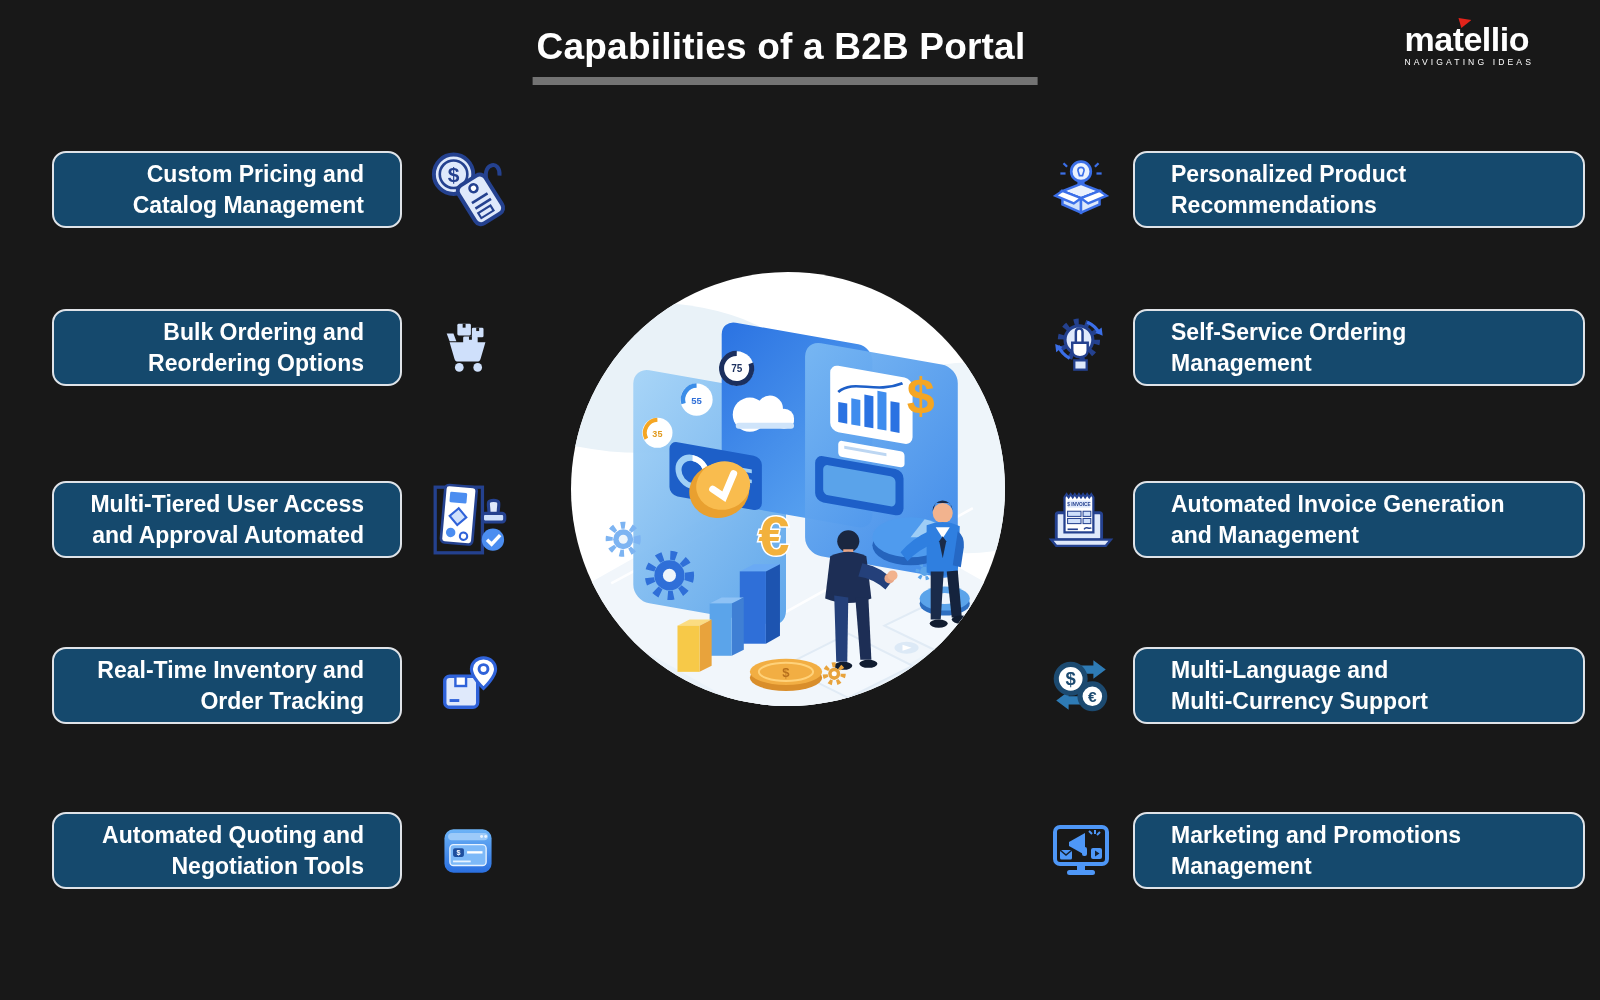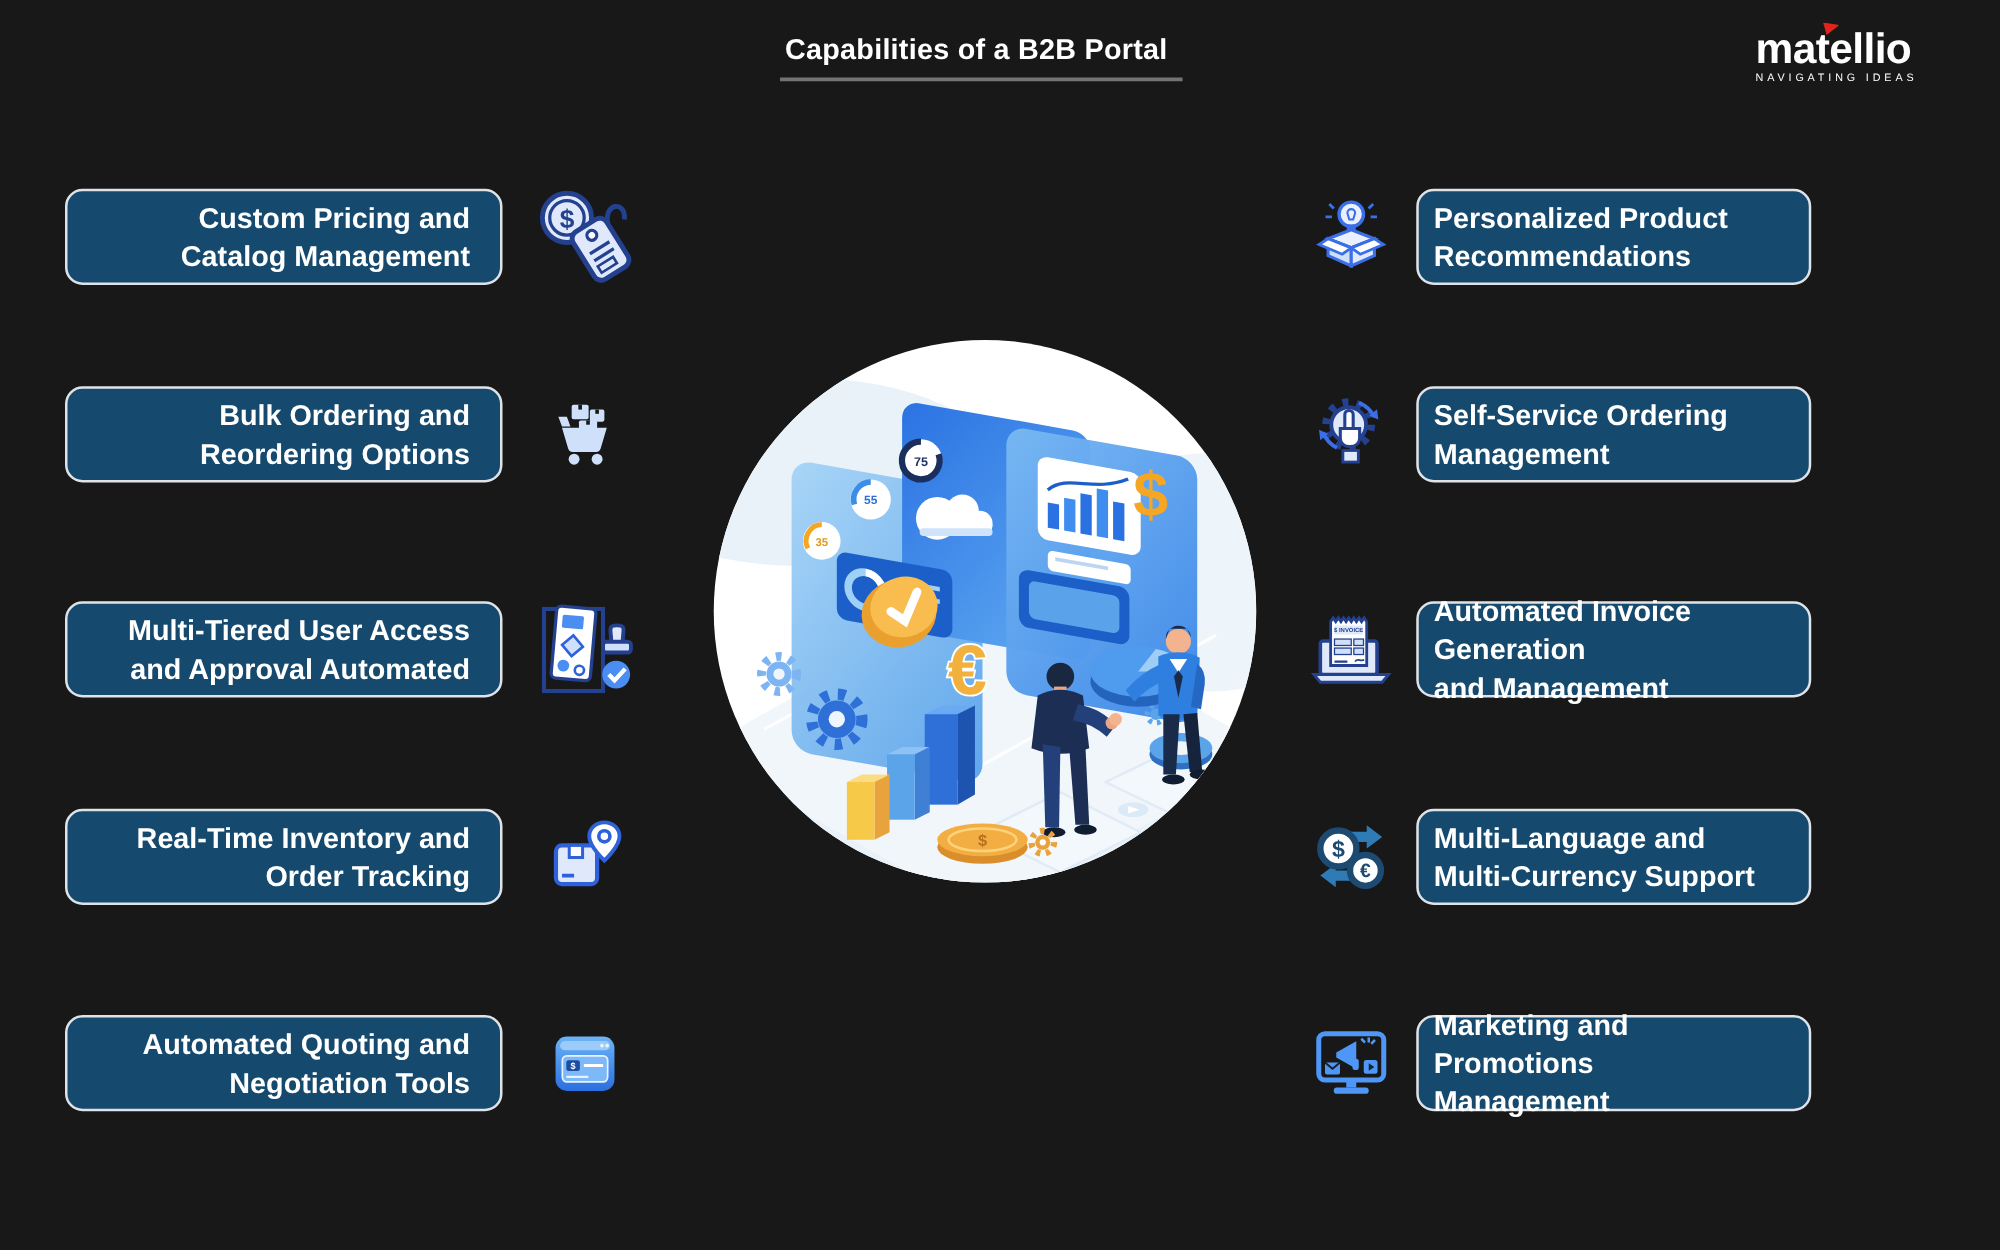--- a/index.html
+++ b/index.html
@@ -1,36 +1,36 @@
 <!DOCTYPE html>
 <html><head>
 <meta charset="utf-8">
 <style>
   html,body{margin:0;padding:0;background:#181818;}
   .canvas{position:relative;width:1600px;height:1000px;background:#181818;overflow:hidden;
           font-family:"Liberation Sans", sans-serif;}
 
   
   .title{position:absolute;top:26px;left:785px;transform:translateX(-50%);
-         color:#fff;font-size:23px;font-weight:bold;letter-spacing:.2px;
-         border-bottom:3px solid #737373;padding:0 12px 9px 4px;white-space:nowrap;}
+         color:#fff;font-size:37px;font-weight:bold;letter-spacing:.2px;
+         border-bottom:8px solid #737373;padding:0 12px 9px 4px;white-space:nowrap;}
 
   
   .logo{position:absolute;top:22px;right:66px;text-align:left;color:#fff;}
   .logo-word{position:relative;font-size:34px;font-weight:bold;letter-spacing:-.5px;line-height:1;}
   .logo-flag{position:absolute;top:-4px;left:54px;width:13px;height:10px;background:#e2231a;
              clip-path:polygon(0 0,100% 20%,22% 100%);}
   .logo-tag{font-size:8.6px;font-weight:normal;letter-spacing:3.1px;margin-top:1px;white-space:nowrap;}
 
   
   .pill{position:absolute;height:77px;background:#15496d;border:2px solid #dfe3e8;border-radius:14px;
         box-sizing:border-box;display:flex;align-items:center;color:#fff;
         font-size:23px;font-weight:bold;line-height:1.32;}
-  .pill.left{left:52px;width:350px;justify-content:flex-end;text-align:right;padding:0 24px;}
-  .pill.right{left:1133px;width:316px;justify-content:flex-start;text-align:left;padding:0 12px;}
+  .pill.left{left:52px;width:350px;justify-content:flex-end;text-align:right;padding:0 36px;}
+  .pill.right{left:1133px;width:452px;justify-content:flex-start;text-align:left;padding:0 36px;}
   .r1{top:151px}.r2{top:309px}.r3{top:481px}.r4{top:647px}.r5{top:812px}
 
   
   .icon-slot{position:absolute;height:77px;display:flex;align-items:center;justify-content:center;}
   .icon-slot.lft{left:418px;width:100px;}
   .icon-slot.rgt{left:1042px;width:78px;}
 
   
   .hero{position:absolute;left:571px;top:272px;width:434px;height:434px;border-radius:50%;
         background:#ffffff;overflow:hidden;}

